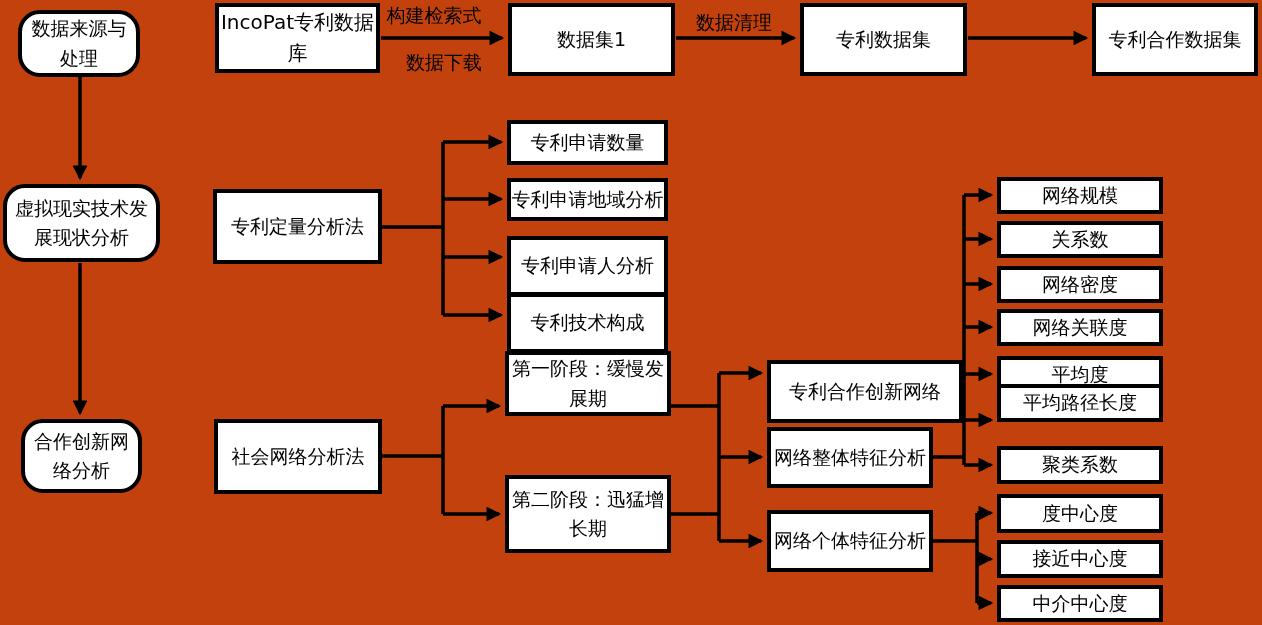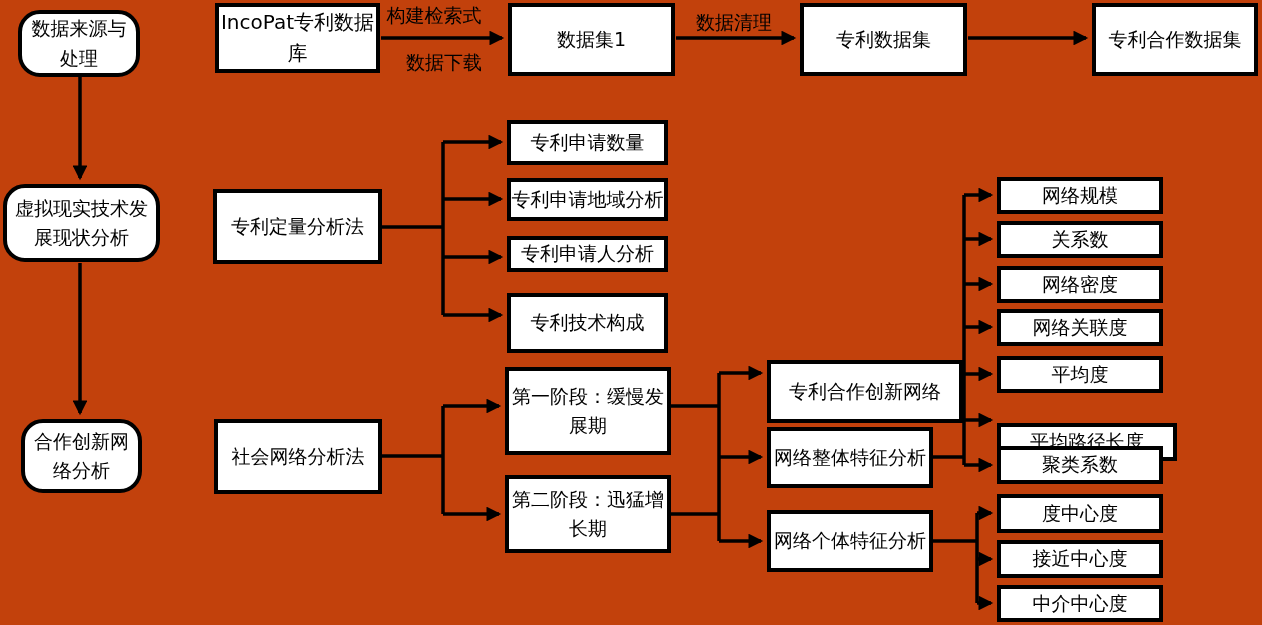--- a/index.html
+++ b/index.html
@@ -118,38 +118,38 @@
   <div class="node" style="left:1092px;top:3px;width:166px;height:73px">专利合作数据集</div>
   <div class="node" style="left:800px;top:3px;width:167px;height:73px">专利数据集</div>
 
   <div class="edge-label" style="left:373px;top:3px;width:122px">构建检索式</div>
   <div class="edge-label" style="left:384px;top:50px;width:120px">数据下载</div>
   <div class="edge-label" style="left:674px;top:10px;width:120px">数据清理</div>
 
   <div class="node" style="left:213px;top:189px;width:169px;height:75px">专利定量分析法</div>
   <div class="node" style="left:507px;top:120px;width:161px;height:45px">专利申请数量</div>
   <div class="node" style="left:507px;top:178px;width:161px;height:43px">专利申请地域分析</div>
-  <div class="node" style="left:507px;top:236px;width:161px;height:36px">专利申请人分析</div>
+  <div class="node" style="left:507px;top:236px;width:161px;height:60px">专利申请人分析</div>
   <div class="node" style="left:507px;top:293px;width:161px;height:60px">专利技术构成</div>
 
   <div class="node" style="left:214px;top:419px;width:168px;height:75px">社会网络分析法</div>
-  <div class="node" style="left:505px;top:367px;width:166px;height:88px">第一阶段：缓慢发
+  <div class="node" style="left:505px;top:351px;width:166px;height:65px">第一阶段：缓慢发
 展期</div>
   <div class="node" style="left:505px;top:475px;width:166px;height:78px">第二阶段：迅猛增
 长期</div>
 
   <div class="node" style="left:767px;top:360px;width:196px;height:63px">专利合作创新网络</div>
   <div class="node" style="left:767px;top:427px;width:166px;height:61px">网络整体特征分析</div>
   <div class="node" style="left:767px;top:510px;width:166px;height:62px">网络个体特征分析</div>
 
   <div class="node" style="left:997px;top:177px;width:166px;height:37px">网络规模</div>
   <div class="node" style="left:997px;top:221px;width:166px;height:37px">关系数</div>
   <div class="node" style="left:997px;top:266px;width:166px;height:37px">网络密度</div>
   <div class="node" style="left:997px;top:309px;width:166px;height:37px">网络关联度</div>
   <div class="node" style="left:997px;top:356px;width:166px;height:37px">平均度</div>
-  <div class="node" style="left:997px;top:423px;width:180px;height:38px">平均路径长度</div>
+  <div class="node" style="left:997px;top:384px;width:166px;height:38px">平均路径长度</div>
   <div class="node" style="left:997px;top:446px;width:166px;height:38px">聚类系数</div>
 
   <div class="node" style="left:997px;top:494px;width:166px;height:39px">度中心度</div>
   <div class="node" style="left:997px;top:540px;width:166px;height:38px">接近中心度</div>
   <div class="node" style="left:997px;top:585px;width:166px;height:37px">中介中心度</div>
 
 </div>
 
 </body></html>

